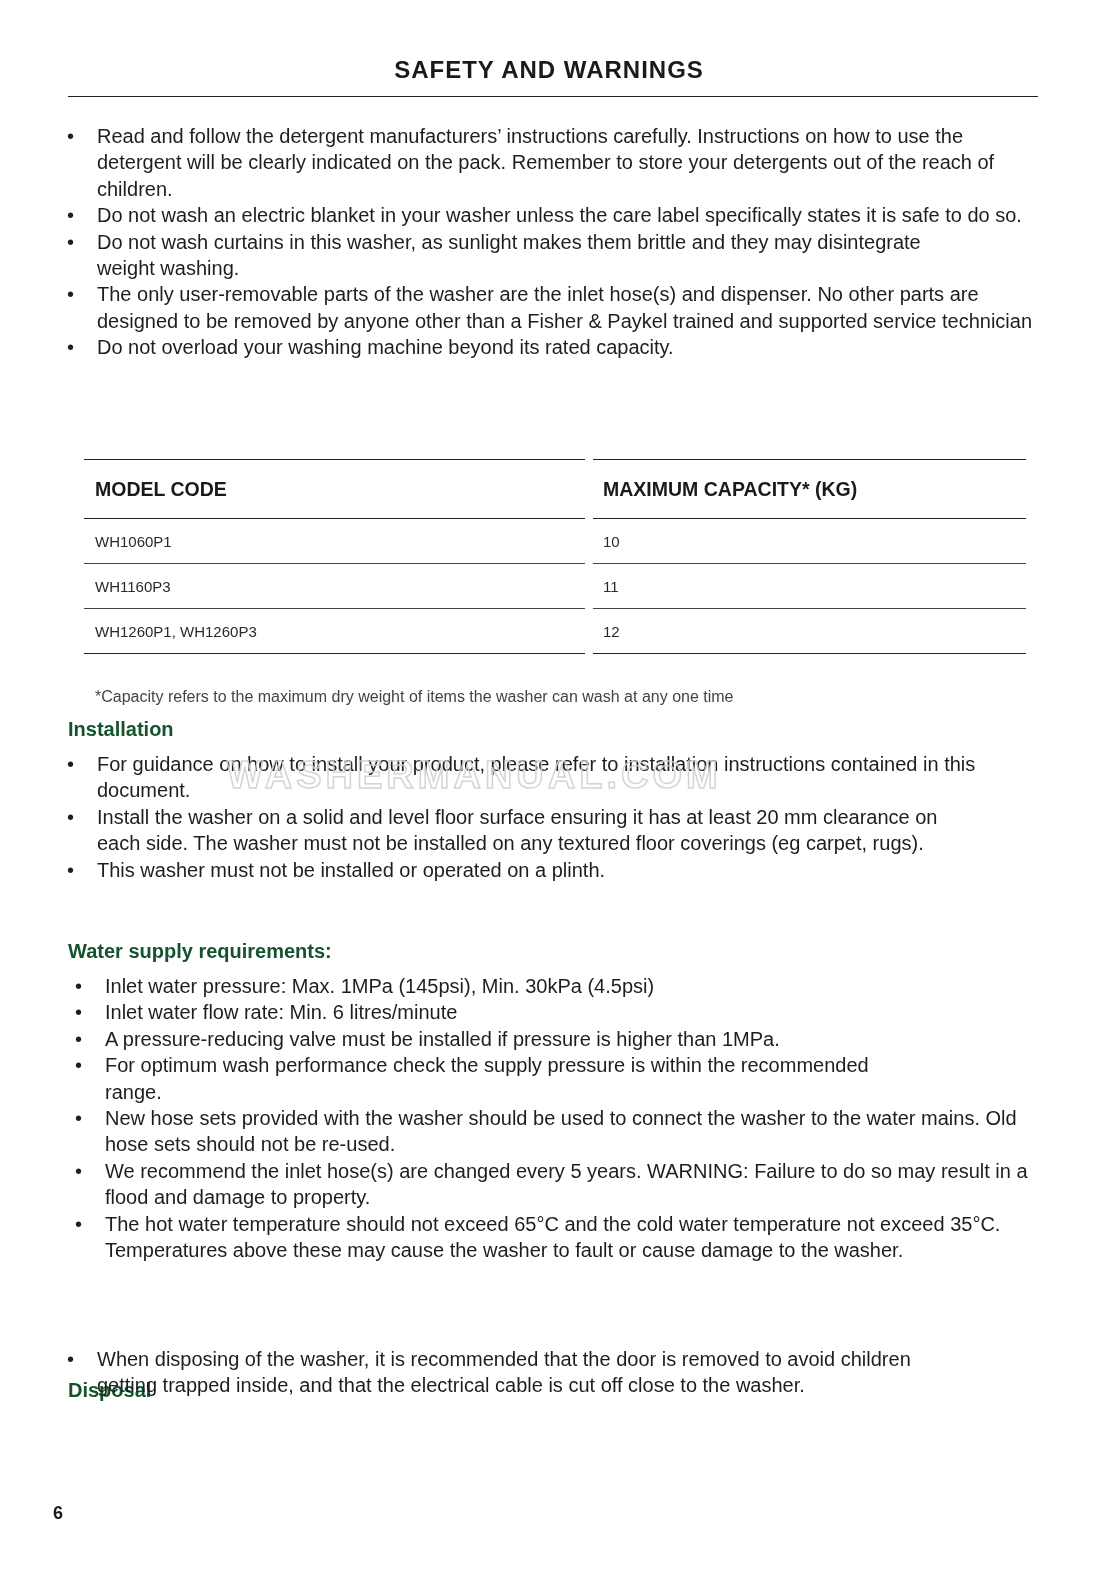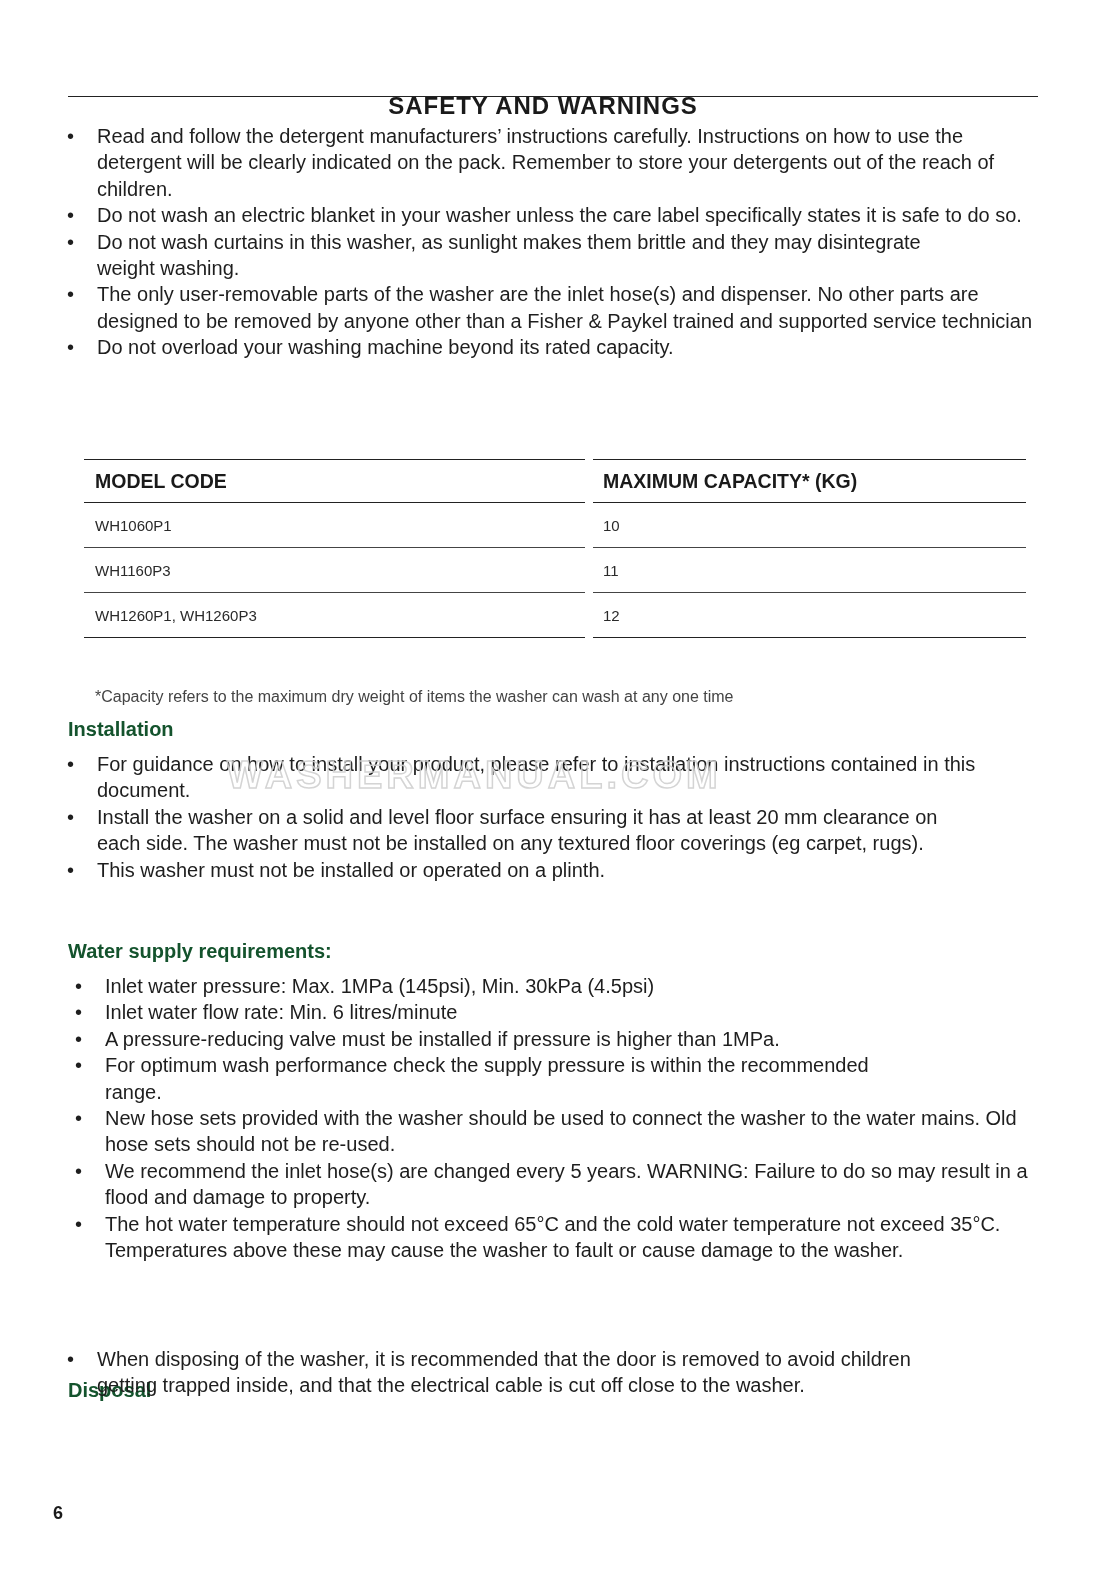--- a/index.html
+++ b/index.html
@@ -2,24 +2,23 @@
 <html><head>
 <meta charset="utf-8">
 <style>
   html, body { margin: 0; padding: 0; background: #ffffff; }
   body {
     width: 1118px; height: 1587px; position: relative; overflow: hidden;
     font-family: "Liberation Sans", "DejaVu Sans", sans-serif;
     color: #1a1a1a;
   }
   .page-title {
-    position: absolute; left: 58px; top: 56px; width: 970px;
+    position: absolute; left: 64px; top: 56px; width: 970px;
     text-align: center; font-size: 24px; font-weight: bold; letter-spacing: 1px;
     color: #1a1a1a;
-    margin-top: 36px;
   }
   .title-rule {
     position: absolute; left: 68px; top: 96px; width: 970px; height: 0;
     border-top: 1.5px solid #222;
   }
   ul.bullets { list-style: none; margin: 0; padding: 0; position: absolute; }
   ul.bullets li {
     position: relative; font-size: 20px; line-height: 26.4px; color: #1e1e1e;
   }
   ul.bullets li .dot {
@@ -38,21 +37,21 @@
   
   .cap-table { position: absolute; left: 84px; top: 459px; width: 942px; }
   .cap-row { display: flex; }
   .cap-cell {
     box-sizing: border-box; padding-left: 11px; display: flex; align-items: center;
     font-size: 15px; color: #2a2a2a;
   }
   .cap-cell.c1 { width: 501px; margin-right: 8px; }
   .cap-cell.c2 { width: 433px; padding-left: 10px; }
   .cap-head .cap-cell {
-    height: 44px; font-weight: bold; font-size: 19.5px; color: #1a1a1a;
+    height: 60px; font-weight: bold; font-size: 19.5px; color: #1a1a1a;
     border-top: 1.5px solid #222; border-bottom: 1.5px solid #222;
   }
   .cap-body .cap-cell { height: 45px; border-bottom: 1px solid #444; }
   .cap-body .cap-row:last-child .cap-cell { border-bottom: 1.5px solid #222; }
   .footnote {
     position: absolute; left: 95px; top: 660px; font-size: 16px; color: #444; margin-top: 28px;
   }
 
   .watermark {
     position: absolute; left: 227px; top: 754px; font-size: 38px; font-weight: bold;

